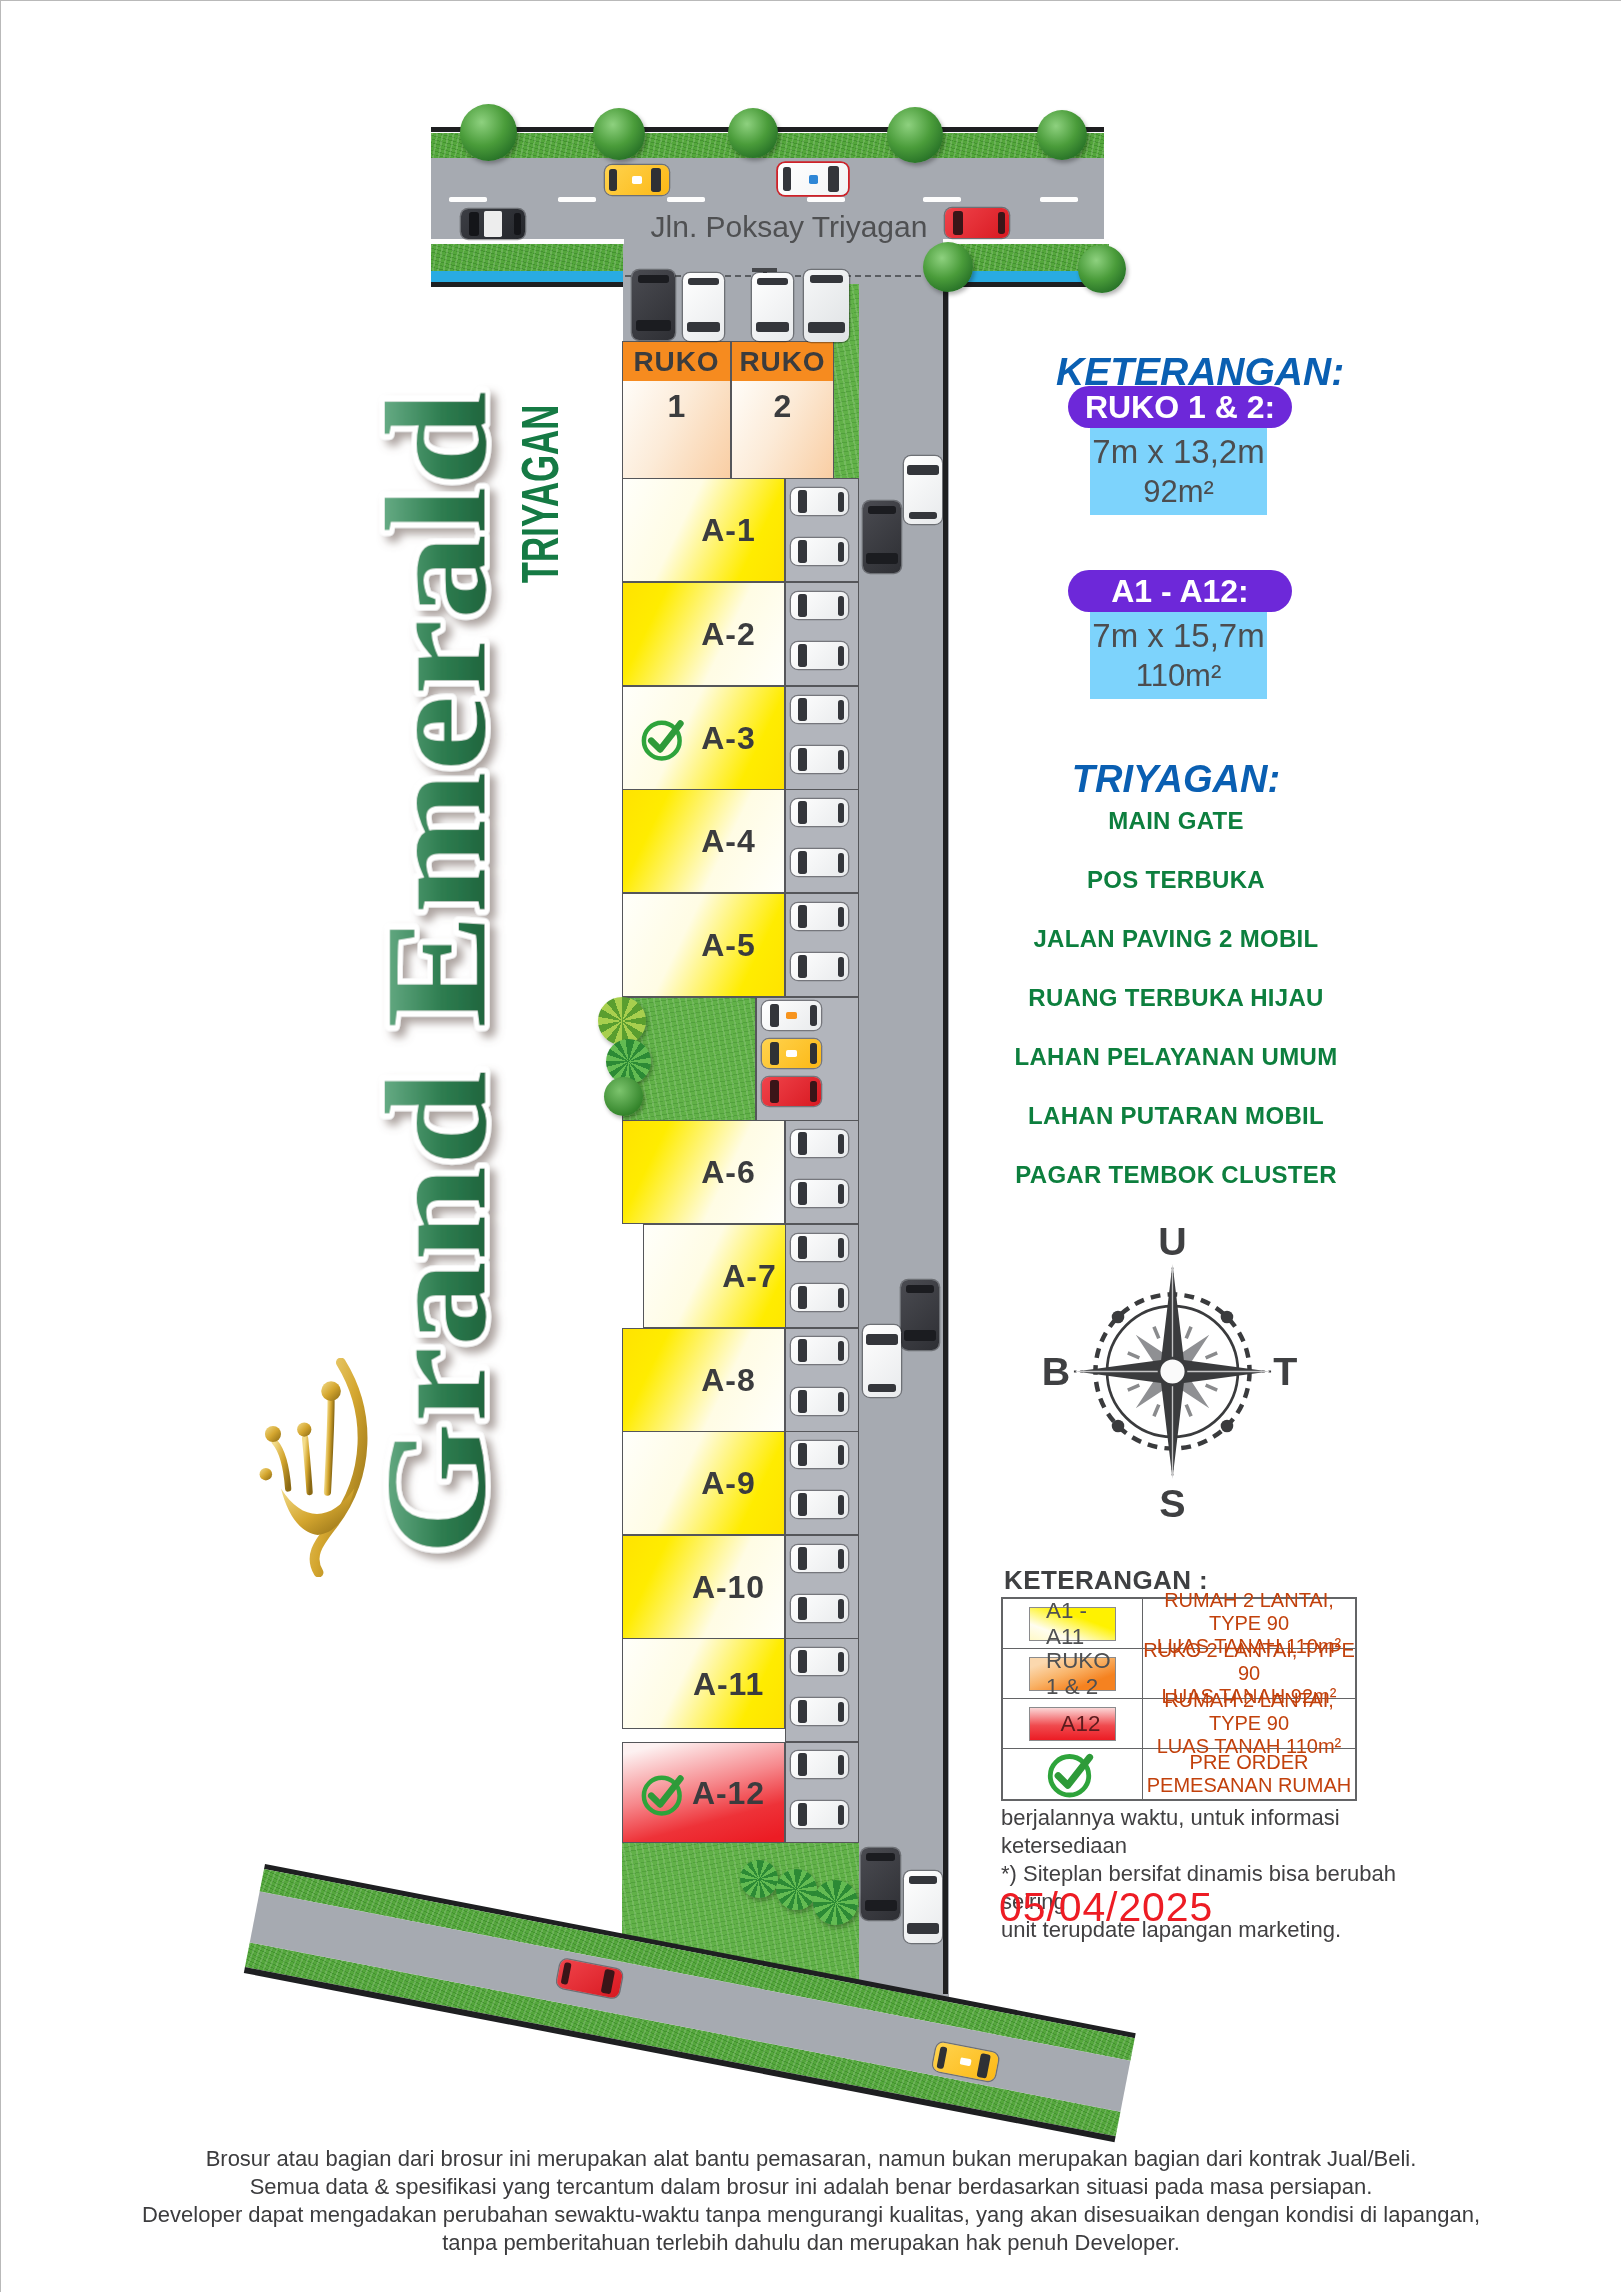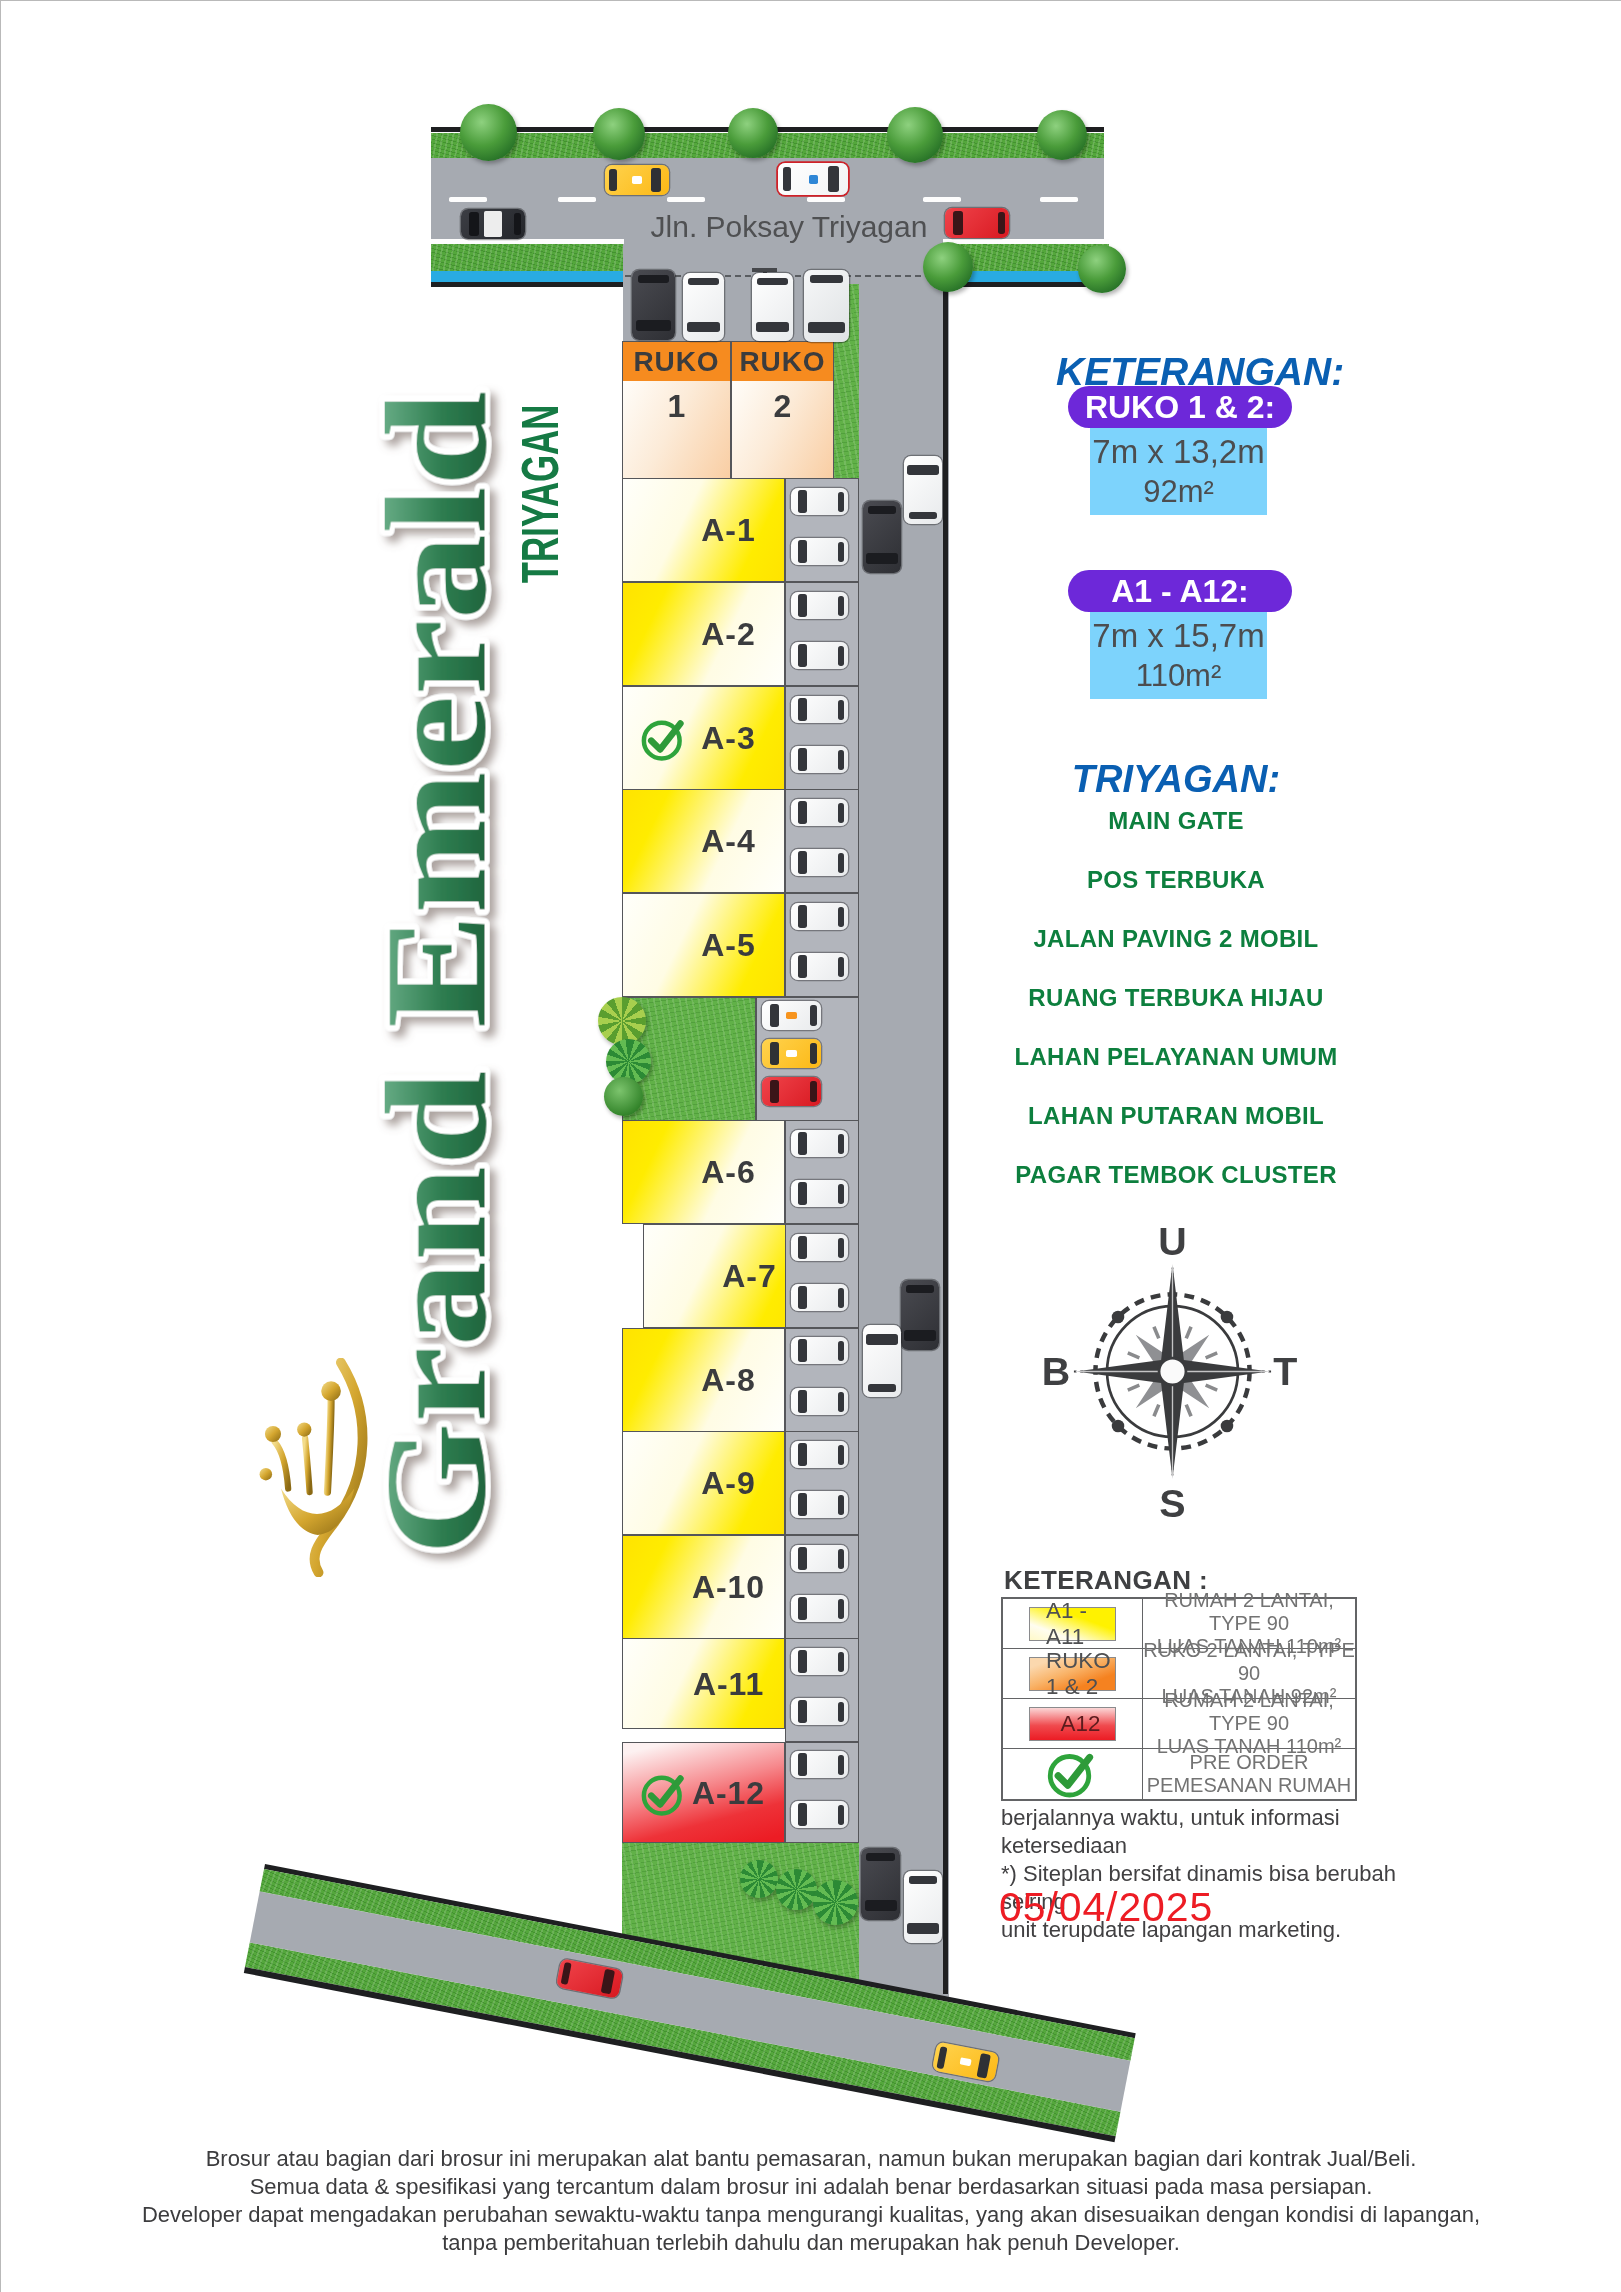--- a/index.html
+++ b/index.html
@@ -48,21 +48,21 @@
   .pill{background:#6d28d9;border-radius:22.4px;color:#fff;font-weight:bold;font-size:32px;
         display:flex;align-items:center;justify-content:center;}
   .ybox{background:#7dd3fc;display:flex;flex-direction:column;align-items:center;justify-content:center;
         color:#4c4d4f;}
   .fitem{font-weight:bold;font-size:24px;color:#0d7f3e;letter-spacing:0.3px;text-align:center;}
   .ltable{border:2.2px solid #636466;box-sizing:border-box;}
   .lrow{display:flex;border-bottom:1.3px solid #636466;box-sizing:border-box;}
   .lrow:last-child{border-bottom:none;}
   .lc1{width:140px;display:flex;align-items:center;justify-content:center;border-right:1.3px solid #636466;box-sizing:border-box;}
   .lc2{flex:1;display:flex;flex-direction:column;align-items:center;justify-content:center;
-       font-size:20px;color:#737373;line-height:23px;text-align:center;}
+       font-size:20px;color:#c2410c;line-height:23px;text-align:center;}
   .sw{width:87px;height:34px;border:1.3px solid #8a8b8d;box-sizing:border-box;display:flex;
       align-items:center;justify-content:center;font-size:22.4px;color:#4f5052;padding-left:16px;}
   .sw-yellow{background:linear-gradient(to bottom left,#fff200 35%,#fffdf0 75%,#fff9c8 100%);}
   .sw-orange{background:linear-gradient(to top left,#f58220 25%,#f9b368 55%,#fbd8ae 85%);}
   .sw-red{background:linear-gradient(to bottom,#fbd6d6 0%,#f04a4e 55%,#ec1c24 100%);color:#5c1b1d;}
   .note{font-size:22px;color:#414042;line-height:28px;}
   .date{font-size:41px;color:#ed1c24;letter-spacing:0.9px;}
   .footer{width:100%;text-align:center;font-size:22px;color:#3c3c3e;line-height:28px;}
 </style>
 </head>

